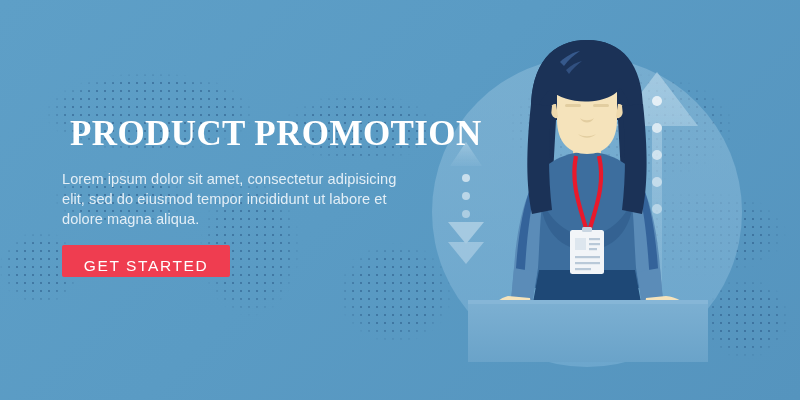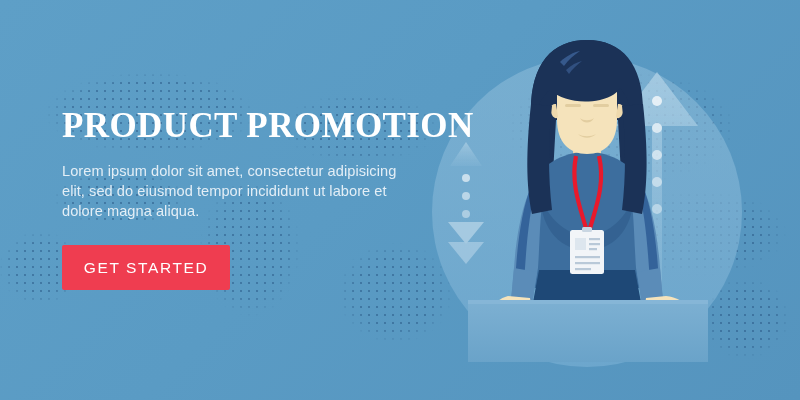--- a/index.html
+++ b/index.html
@@ -56,21 +56,21 @@
   .art svg { display: block; }
 
   
   .copy {
     position: absolute;
     left: 62px;
     top: 108px;
     width: 360px;
   }
   .headline {
-    margin: 0;
+    margin: 8px;
     font-family: "Liberation Serif", "DejaVu Serif", serif;
     font-weight: bold;
     font-size: 35px;
     letter-spacing: 0.4px;
     color: #ffffff;
     line-height: 1.05;
     white-space: nowrap;
   }
   .subcopy {
     margin: 16px 8px 0 0;
@@ -79,21 +79,21 @@
     line-height: 20px;
     color: #e3eef6;
     letter-spacing: 0.05px;
   }
   .cta {
     display: block;
     position: absolute;
     left: 0;
     top: 137px;
     width: 168px;
-    height: 45px;
+    height: 32px;
     border: 0;
     border-radius: 2px;
     background: #ef3d50;
     color: #ffffff;
     font-family: "Liberation Sans", sans-serif;
     font-size: 15.5px;
     letter-spacing: 1.6px;
     cursor: pointer;
     text-align: center;
     line-height: 41px;

